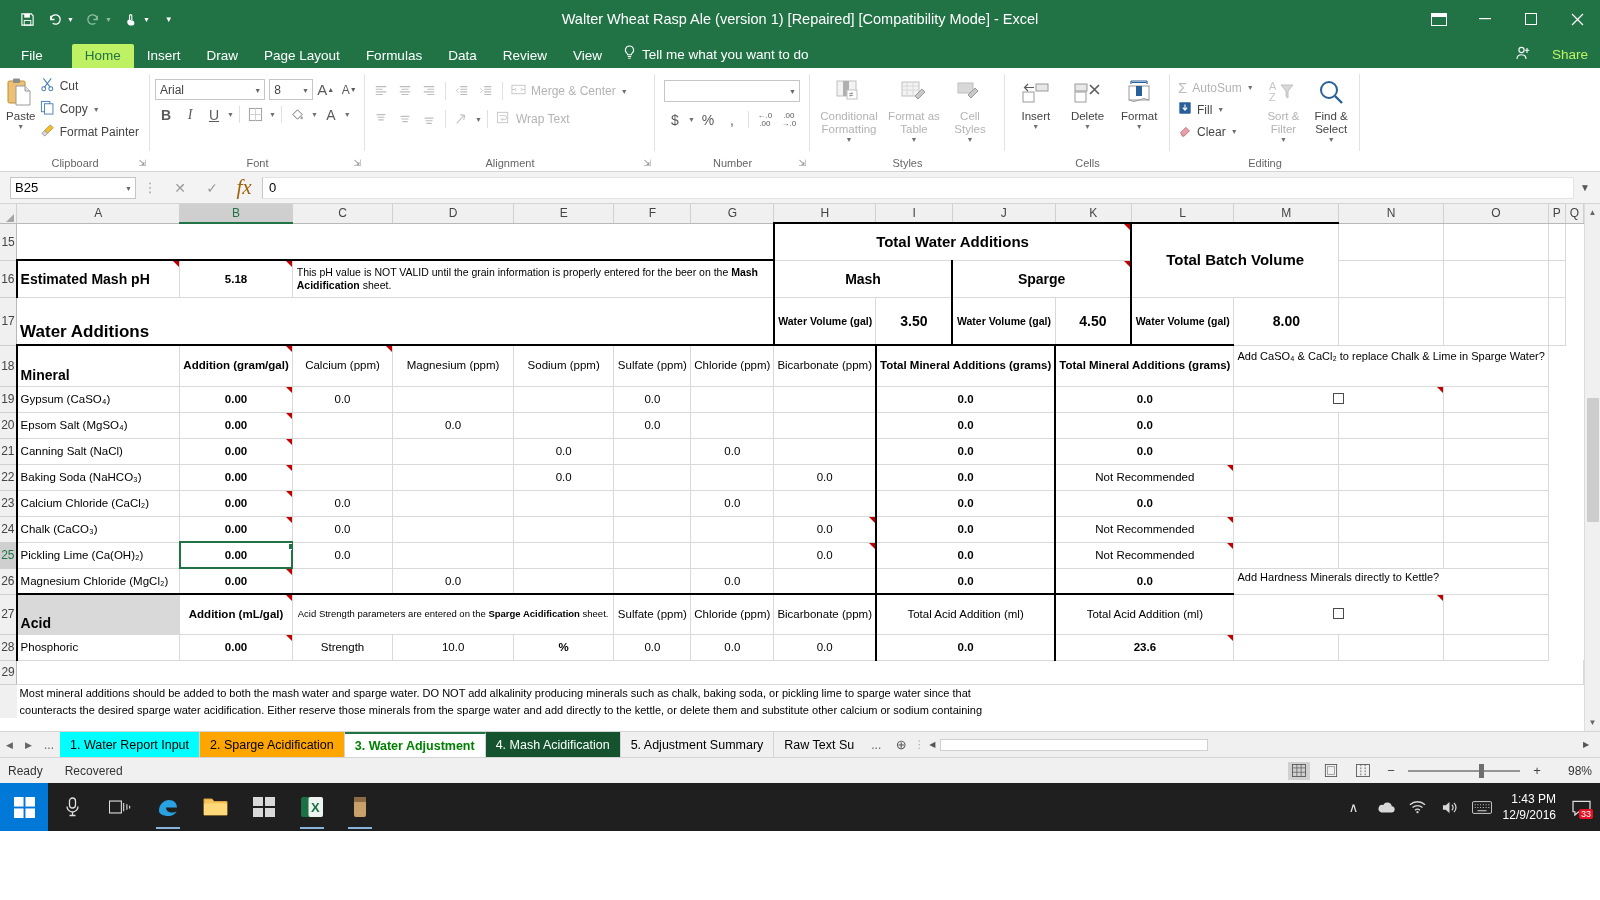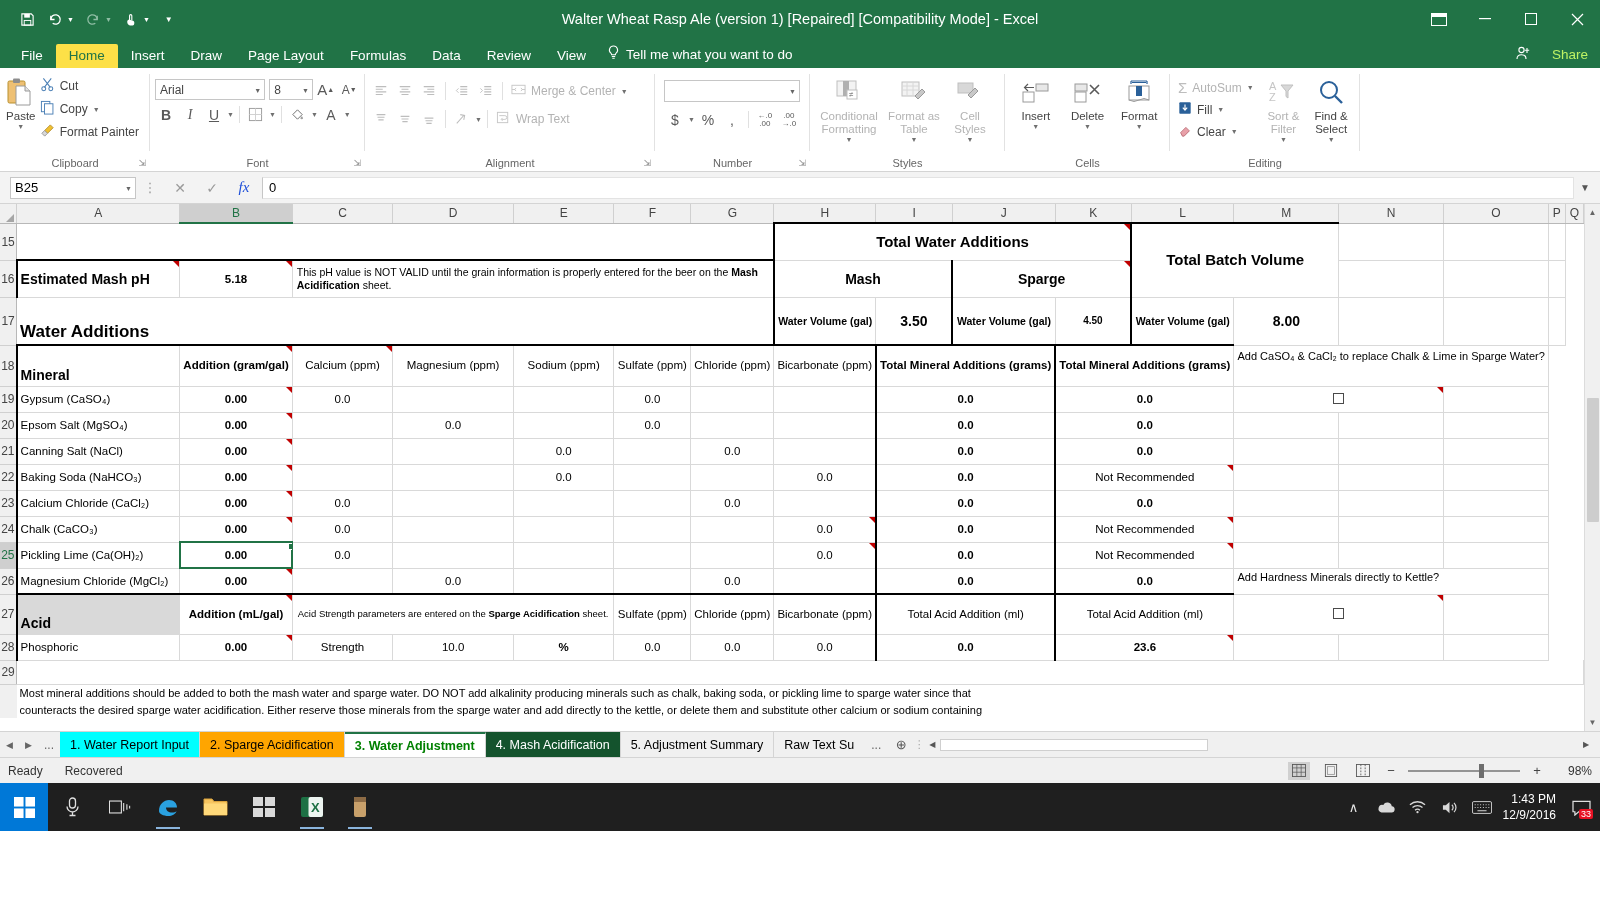--- a/index.html
+++ b/index.html
@@ -33,21 +33,21 @@
 
   
   .ribbon-tabs {
     height: 30px; background: #217346; display: flex;
     align-items: flex-end; position: relative; padding-left: 8px;
   }
   .rtab {
     padding: 5px 13px 6px; color: #fff; font-size: 13.5px; cursor: pointer;
     line-height: 1;
   }
-  .rtab.active { background: #fde047; color: #217346; border-radius: 2px 2px 0 0; }
+  .rtab.active { background: #bef264; color: #217346; border-radius: 2px 2px 0 0; margin-left: 16px; }
   .tellme { color: #fff; font-size: 13.5px; padding: 5px 8px; display: flex; align-items: center; gap: 6px; cursor: pointer; }
   .share {
     position: absolute; right: 12px; bottom: 5px; color: #bef264; font-size: 13.5px;
     display: flex; align-items: center; gap: 21px; cursor: pointer;
   }
 
   
   .ribbon {
     height: 104px; background: #fff; border-bottom: 1px solid #d4d4d4;
     display: flex; position: relative; font-size: 11.5px; color: #444;
@@ -108,21 +108,21 @@
   .namebox {
     width: 126px; height: 22px; background: #fff; border: 1px solid #c6c6c6;
     font-size: 13px; display: flex; align-items: center; padding: 0 4px;
     position: relative; margin-left: 6px;
   }
   .fb-dots { width: 28px; text-align: center; color: #9a9a9a; font-size: 13px; }
   .fb-ico {
     width: 32px; height: 22px; display: flex; align-items: center; justify-content: center;
     color: #9a9a9a; font-size: 14px; cursor: pointer;
   }
-  .fb-ico.fx { font-style: italic; font-family: "Liberation Serif", serif; font-size: 15px; color: #1d4ed8; }
+  .fb-ico.fx { font-style: italic; font-family: "Liberation Serif", serif; font-size: 21px; color: #a16207; }
   .fb-input {
     flex: 1; height: 22px; background: #fff; border: 1px solid #e3e3e3; border-left: 1px solid #c6c6c6;
     font-size: 13px; display: flex; align-items: center; padding: 0 6px; margin-left: 2px;
   }
   .fb-exp { width: 22px; text-align: center; color: #555; font-size: 10px; cursor: pointer; }
 
   
   .gridwrap { position: relative; height: 527px; overflow: hidden; background: #fff; display: flex; }
   .gridmain { flex: 1; position: relative; overflow: hidden; }
   table.sheet { border-collapse: collapse; table-layout: fixed; }
@@ -752,21 +752,21 @@
       <td class="c"></td>
       <td class="c"></td>
     </tr>
 
     <tr style="height:48px">
       <td class="rowhead">17</td>
       <td class="c lgray lft b" colspan="7" style="font-size:17px; vertical-align:bottom; padding-bottom:2px">Water Additions</td>
       <td class="c blkl gray ctr b wrapc" style="font-size:10.5px; line-height:1.15">Water Volume (gal)</td>
       <td class="c cyan ctr b" style="font-size:14px">3.50</td>
       <td class="c blkl gray ctr b wrapc" style="font-size:10.5px; line-height:1.15">Water Volume (gal)</td>
-      <td class="c cyan ctr b" style="font-size:10px">4.50</td>
+      <td class="c cyan ctr b" style="font-size:14px">4.50</td>
       <td class="c blkl gray ctr b wrapc" style="font-size:10.5px; line-height:1.15">Water Volume (gal)</td>
       <td class="c cyan ctr b blkr" style="font-size:14px">8.00</td>
       <td class="c"></td>
       <td class="c"></td>
       <td class="c"></td>
     </tr>
 
     <tr style="height:41px">
       <td class="rowhead">18</td>
       <td class="c blkt blkb blkl lft b" style="font-size:14px; vertical-align:bottom; padding-bottom:3px">Mineral</td>

